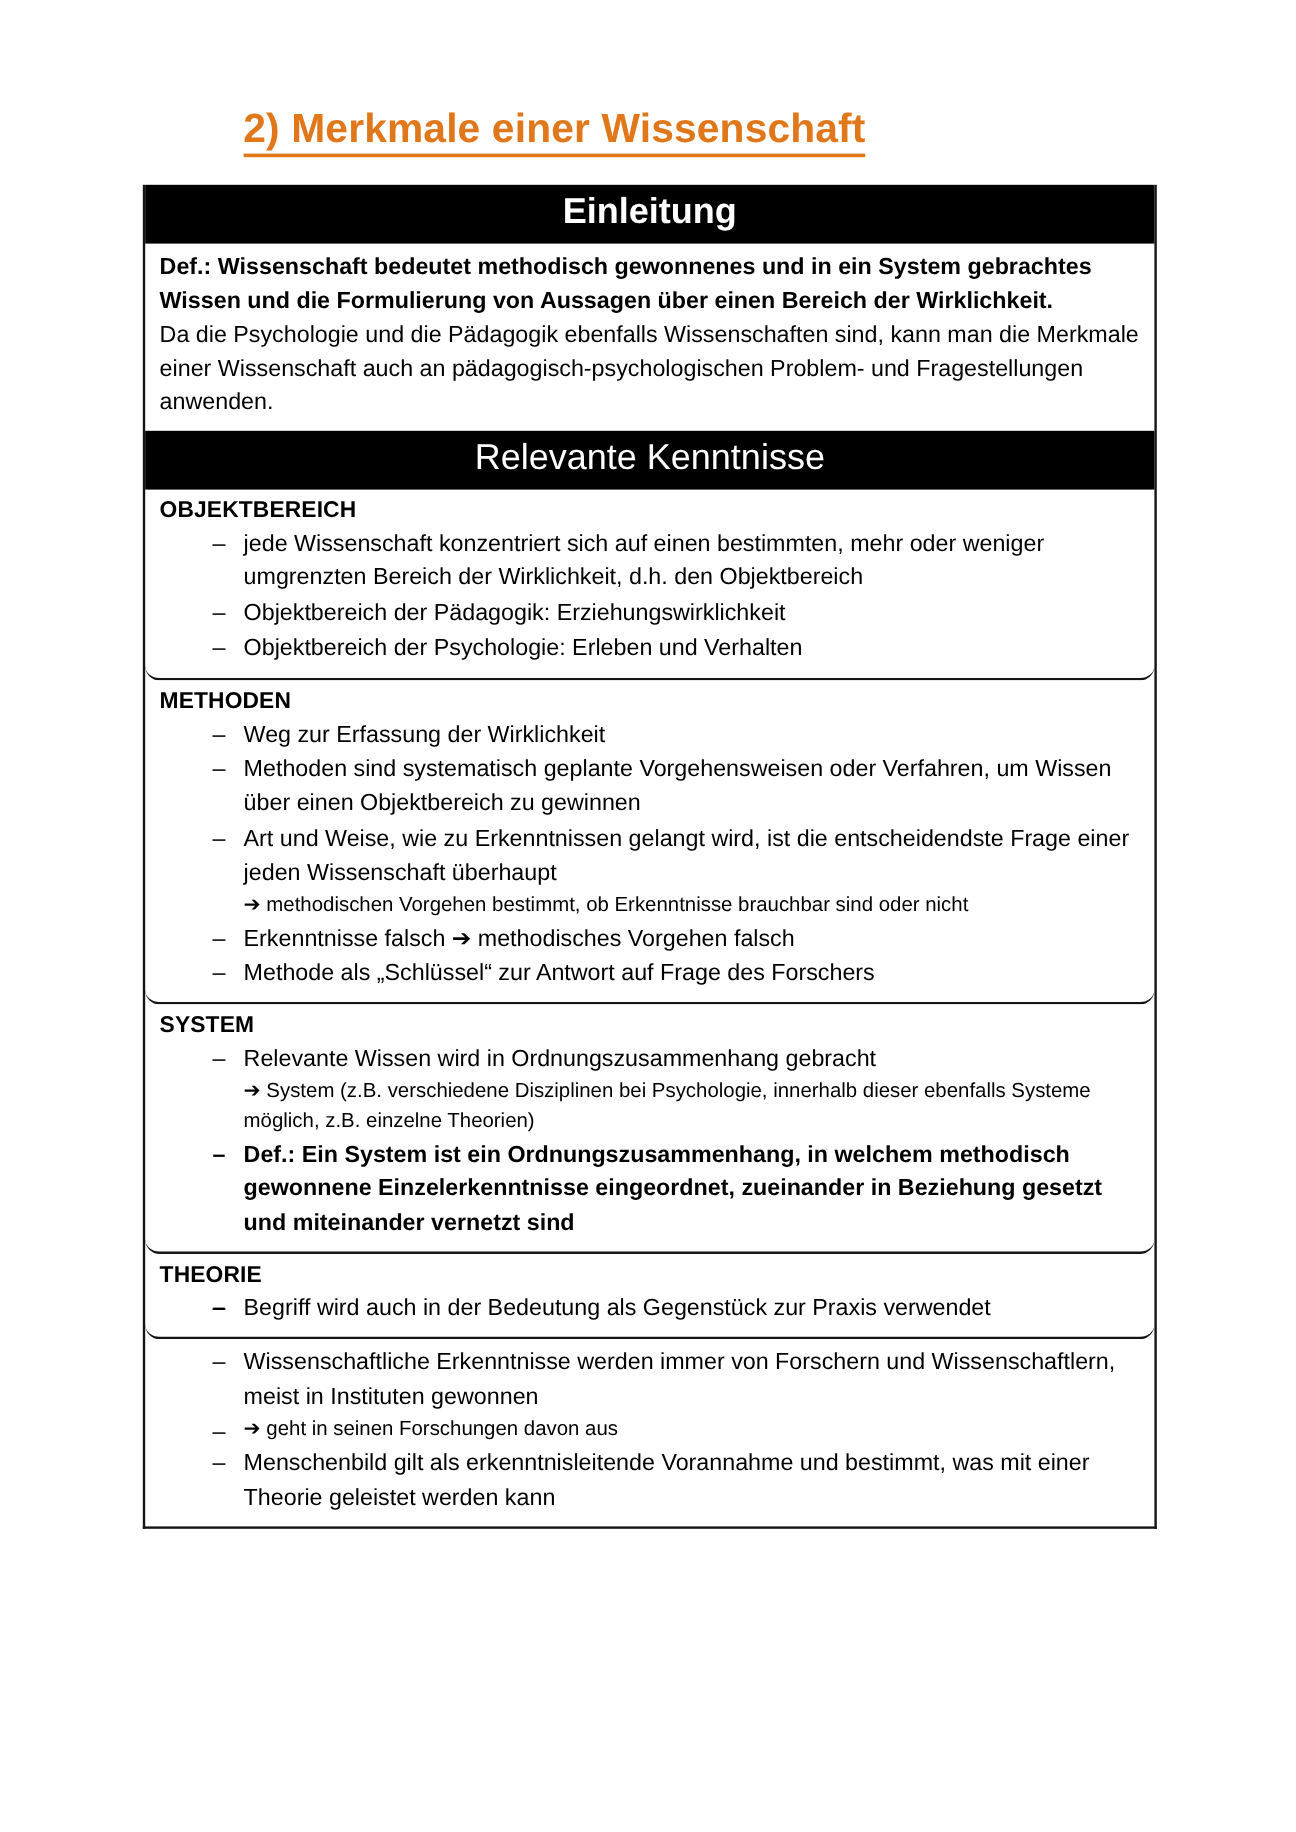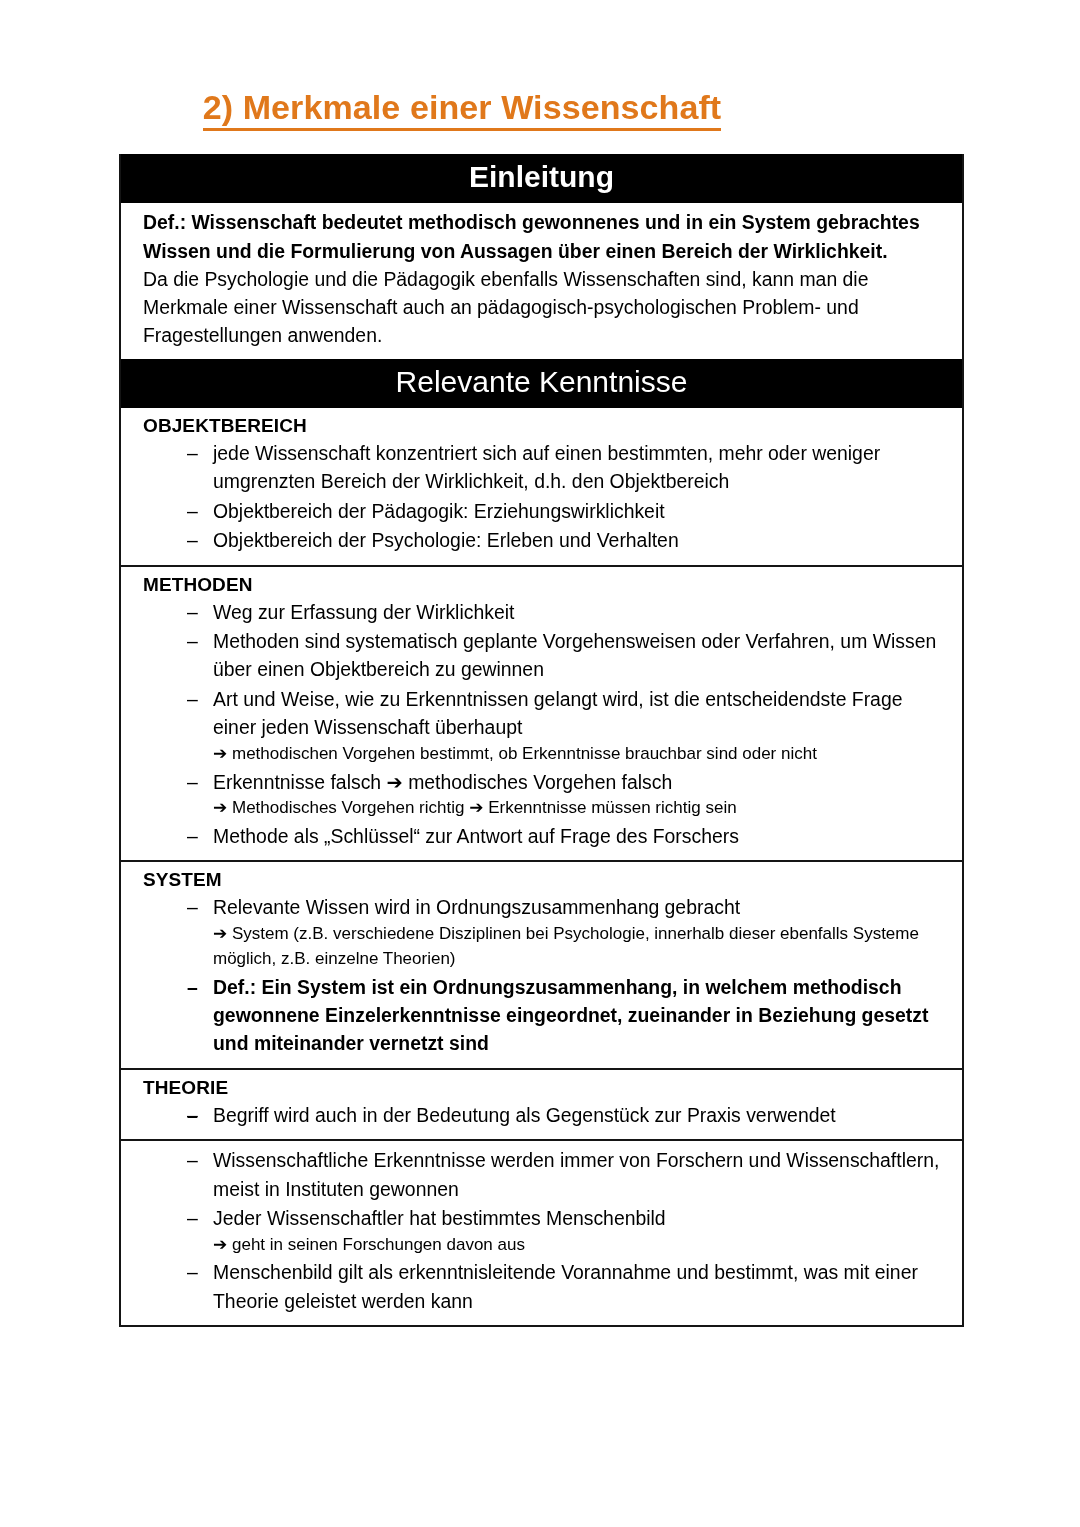--- a/index.html
+++ b/index.html
@@ -57,23 +57,24 @@
     text-align: center;
     font-size: 30px;
     line-height: 1.28;
     padding: 4px 6px 7px 6px;
     box-sizing: border-box;
   }
   .band.bold { font-weight: bold; }
   .band.thin { font-weight: normal; }
 
   .block {
-    padding: 5px 12px 9px 22px;
+    padding: 5px 12px 9px 12px;
     box-sizing: border-box;
     border-bottom: 2px solid #151515;
+    border-radius: 12px;
   }
   .block:last-child { border-bottom: none; }
   .block.no-rule { border-bottom: none; }
 
   .para {
     font-size: 19.4px;
     line-height: 1.455;
     margin: 0;
     text-align: left;
     hyphens: none;
@@ -143,41 +144,41 @@
             <li><span class="dash">–</span><span>Objektbereich der Pädagogik: Erziehungswirklichkeit</span></li>
             <li><span class="dash">–</span><span>Objektbereich der Psychologie: Erleben und Verhalten</span></li>
           </ul>
         </div>
         <div class="block">
           <div class="sec-head">METHODEN</div>
           <ul class="blist">
             <li><span class="dash">–</span><span>Weg zur Erfassung der Wirklichkeit</span></li>
             <li><span class="dash">–</span><span>Methoden sind systematisch geplante Vorgehensweisen oder Verfahren, um Wissen über einen Objektbereich zu gewinnen</span></li>
             <li><span class="dash">–</span><span>Art und Weise, wie zu Erkenntnissen gelangt wird, ist die entscheidendste Frage einer jeden Wissenschaft überhaupt</span><span class="subline">➔ methodischen Vorgehen bestimmt, ob Erkenntnisse brauchbar sind oder nicht</span></li>
-            <li><span class="dash">–</span><span>Erkenntnisse falsch ➔ methodisches Vorgehen falsch</span><span class="subline">➔ Methodisches Vorgehen richtig ➔ Erkenntnisse müssen richtig sein</span></li>
+            <li><span class="dash">–</span><span>Erkenntnisse falsch ➔ methodisches Vorgehen falsch</span></li>
             <li><span class="dash">–</span><span>Methode als „Schlüssel“ zur Antwort auf Frage des Forschers</span></li>
           </ul>
         </div>
         <div class="block">
           <div class="sec-head">SYSTEM</div>
           <ul class="blist">
             <li><span class="dash">–</span><span>Relevante Wissen wird in Ordnungszusammenhang gebracht</span><span class="subline">➔ System (z.B. verschiedene Disziplinen bei Psychologie, innerhalb dieser ebenfalls Systeme möglich, z.B. einzelne Theorien)</span></li>
             <li class="bold"><span class="dash">–</span><span>Def.: Ein System ist ein Ordnungszusammenhang, in welchem methodisch gewonnene Einzelerkenntnisse eingeordnet, zueinander in Beziehung gesetzt und miteinander vernetzt sind</span></li>
           </ul>
         </div>
         <div class="block">
           <div class="sec-head">THEORIE</div>
           <ul class="blist">
             <li class="bold"><span class="dash">–</span></li>
             <li><span class="dash">–</span><span>Begriff wird auch in der Bedeutung als Gegenstück zur Praxis verwendet</span></li>
           </ul>
         </div>
         <div class="block">
           <ul class="blist">
             <li><span class="dash">–</span><span>Wissenschaftliche Erkenntnisse werden immer von Forschern und Wissenschaftlern, meist in Instituten gewonnen</span></li>
-            <li><span class="dash">–</span><span>Jeder Wissenschaftler hat bestimmtes Menschenbild</span><span class="subline">➔ geht in seinen Forschungen davon aus</span></li>
+            <li><span class="dash">–</span><span class="subline">➔ geht in seinen Forschungen davon aus</span></li>
             <li><span class="dash">–</span><span>Menschenbild gilt als erkenntnisleitende Vorannahme und bestimmt, was mit einer Theorie geleistet werden kann</span></li>
           </ul>
         </div>
       </div>
 
   </div>
 </div>
 
 </body></html>

